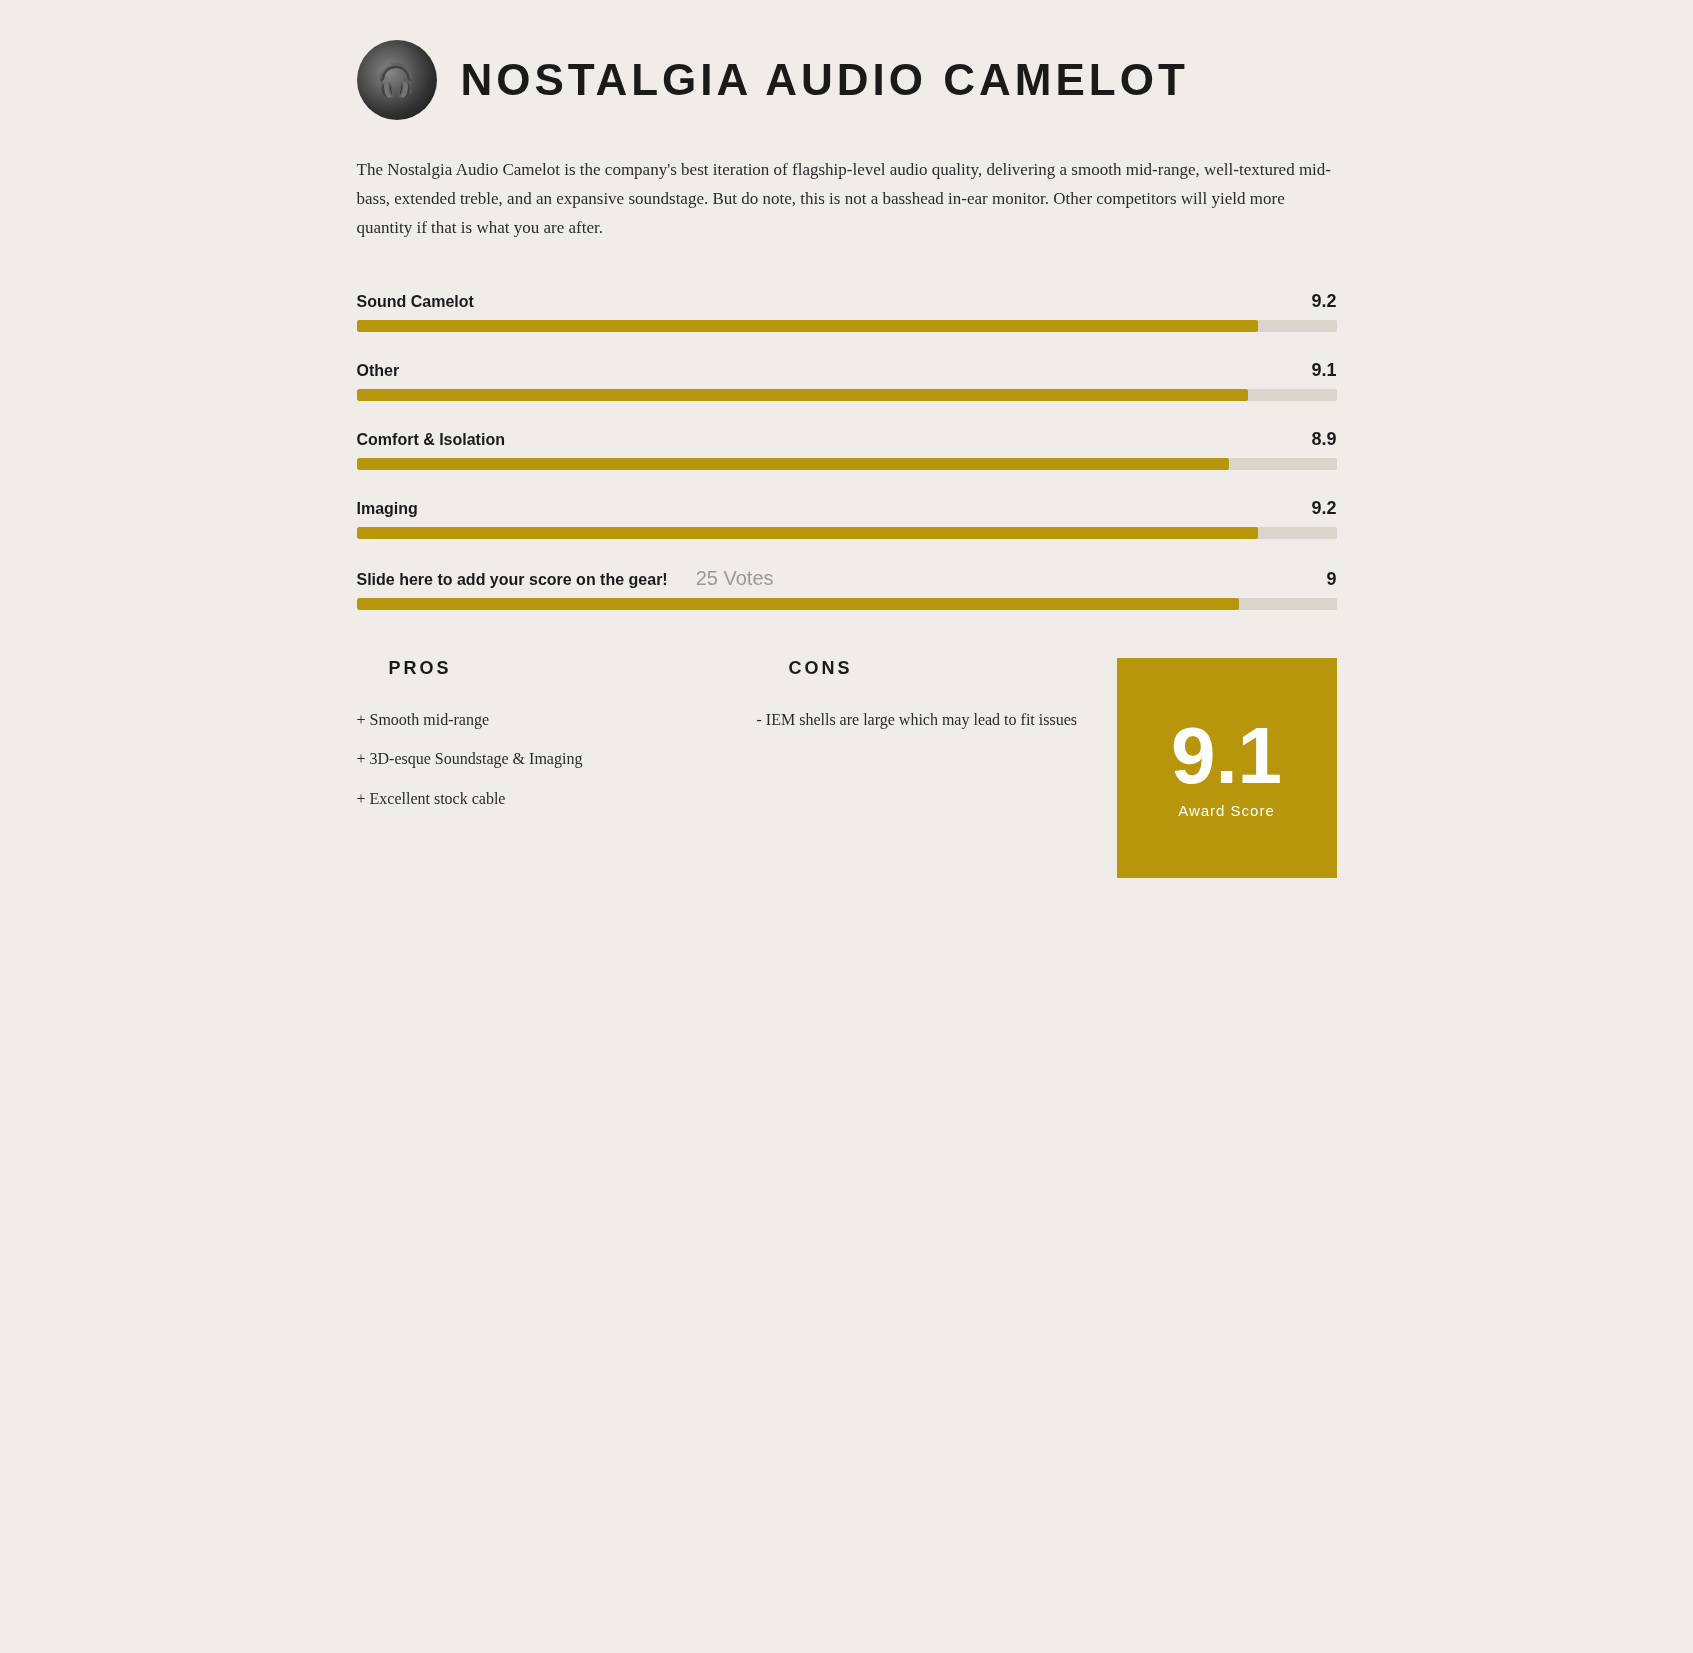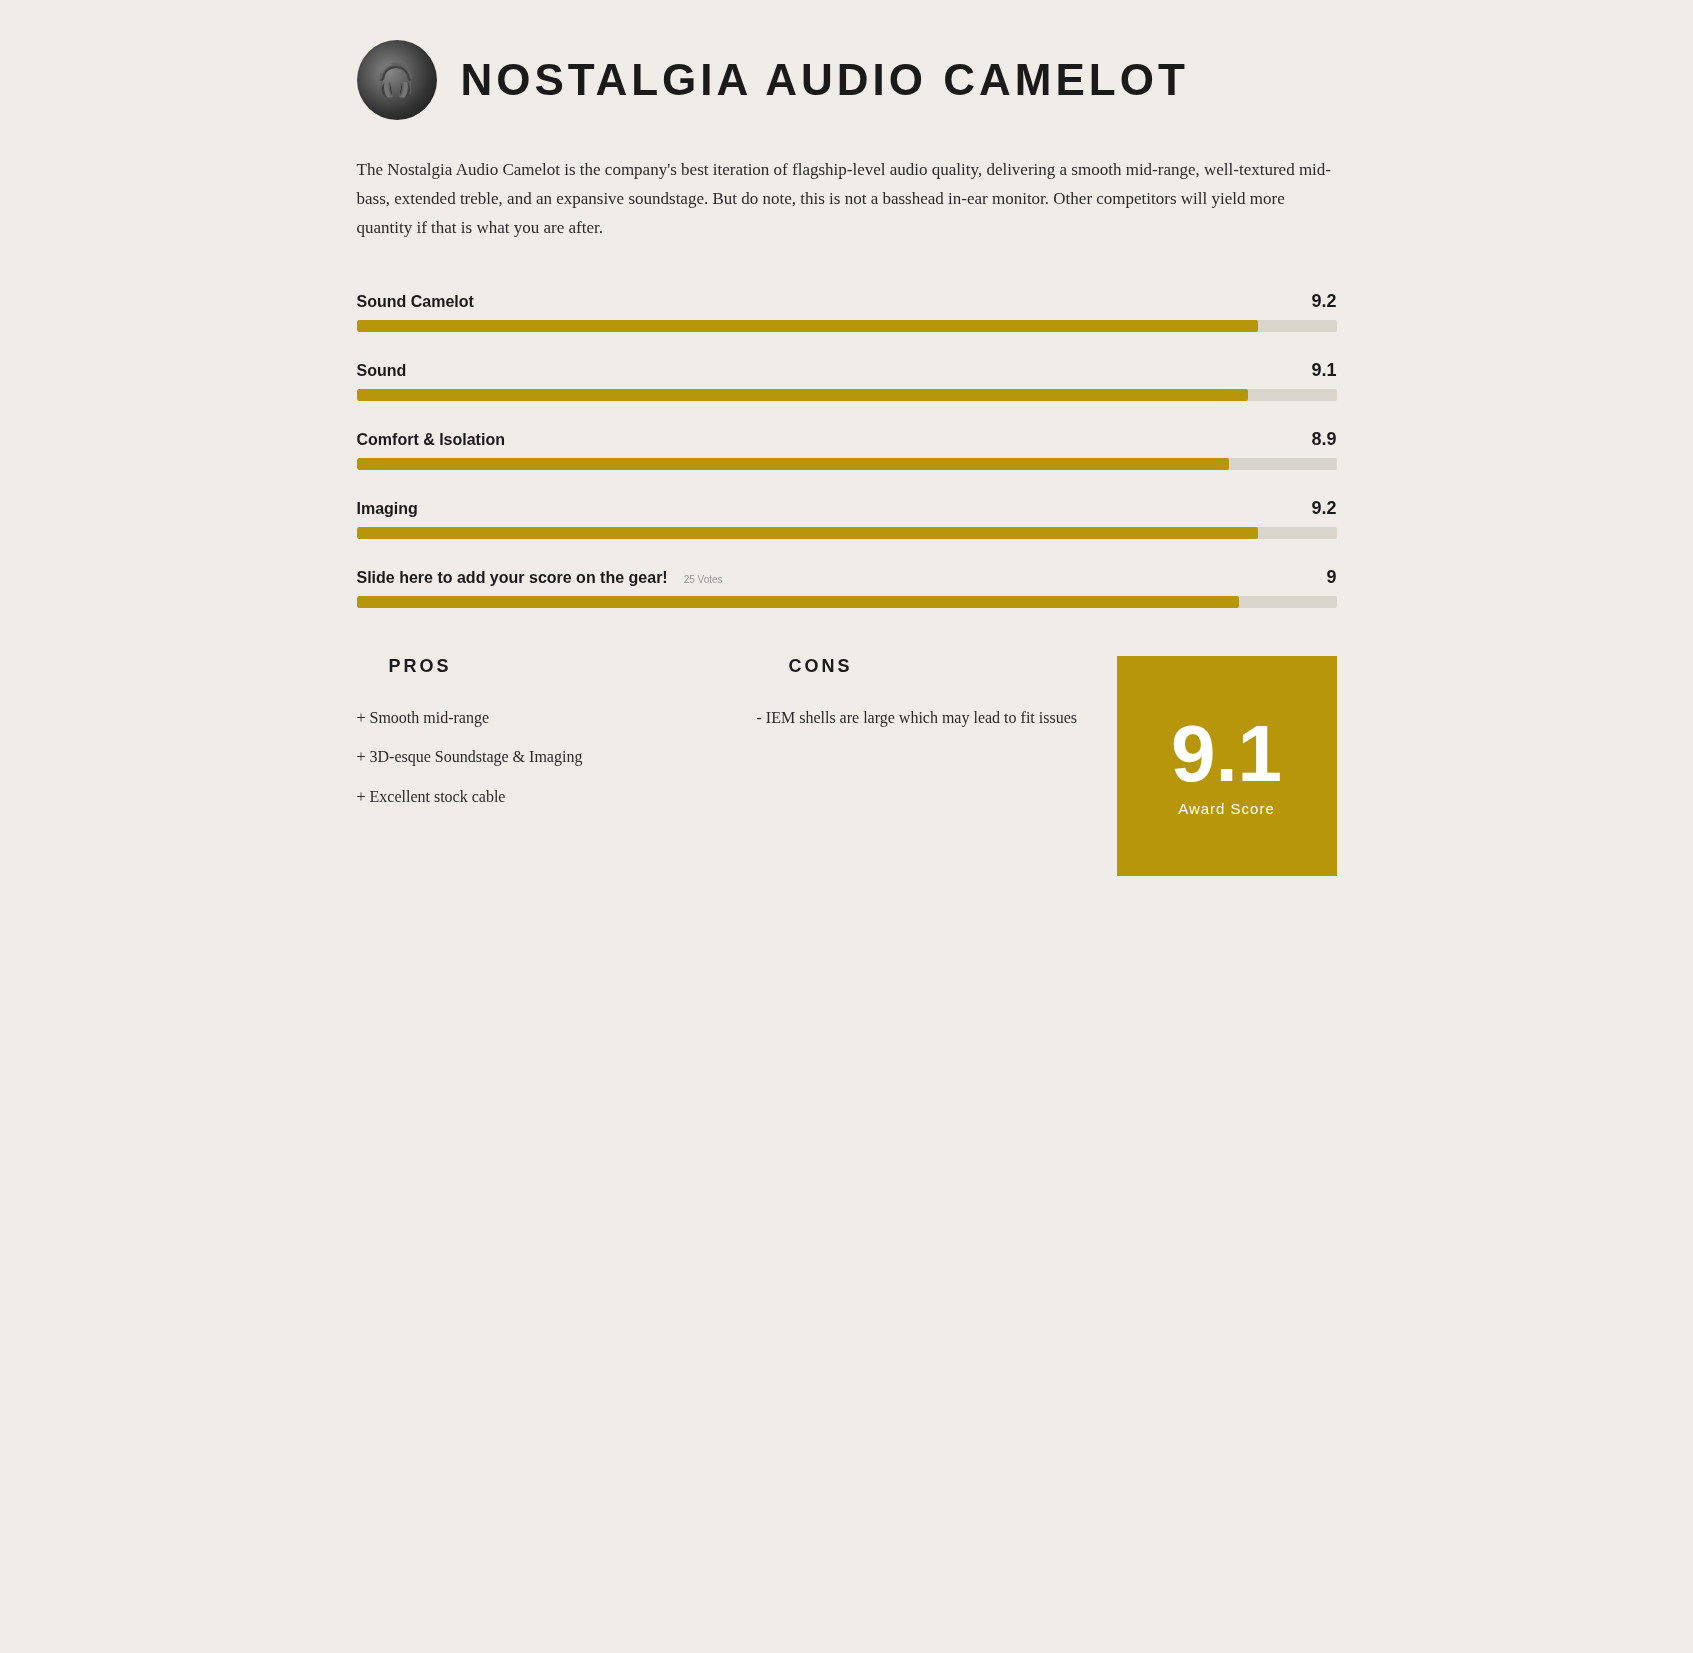--- a/index.html
+++ b/index.html
@@ -73,22 +73,22 @@
     .rating-label {
       font-family: Arial, Helvetica, sans-serif;
       font-weight: 700;
       font-size: 16px;
       color: #1a1a1a;
     }
 
     .rating-label .votes {
       font-weight: 400;
       color: #999;
-      font-size: 10px;
-      margin-left: 16px;
+      font-size: 20px;
+      margin-left: 28px;
       text-align: right;
     }
 
     .rating-value {
       font-family: Arial, Helvetica, sans-serif;
       font-size: 18px;
       font-weight: 700;
       color: #1a1a1a;
     }
 
@@ -185,21 +185,21 @@
       <div class="rating-header">
         <span class="rating-label">Sound Camelot</span>
         <span class="rating-value">9.2</span>
       </div>
       <div class="bar-track">
         <div class="bar-fill" style="width: 92%;"></div>
       </div>
     </div>
     <div class="rating-row">
       <div class="rating-header">
-        <span class="rating-label">Sound</span>
+        <span class="rating-label">Other</span>
         <span class="rating-value">9.1</span>
       </div>
       <div class="bar-track">
         <div class="bar-fill" style="width: 91%;"></div>
       </div>
     </div>
     <div class="rating-row">
       <div class="rating-header">
         <span class="rating-label">Comfort &amp; Isolation</span>
         <span class="rating-value">8.9</span>

